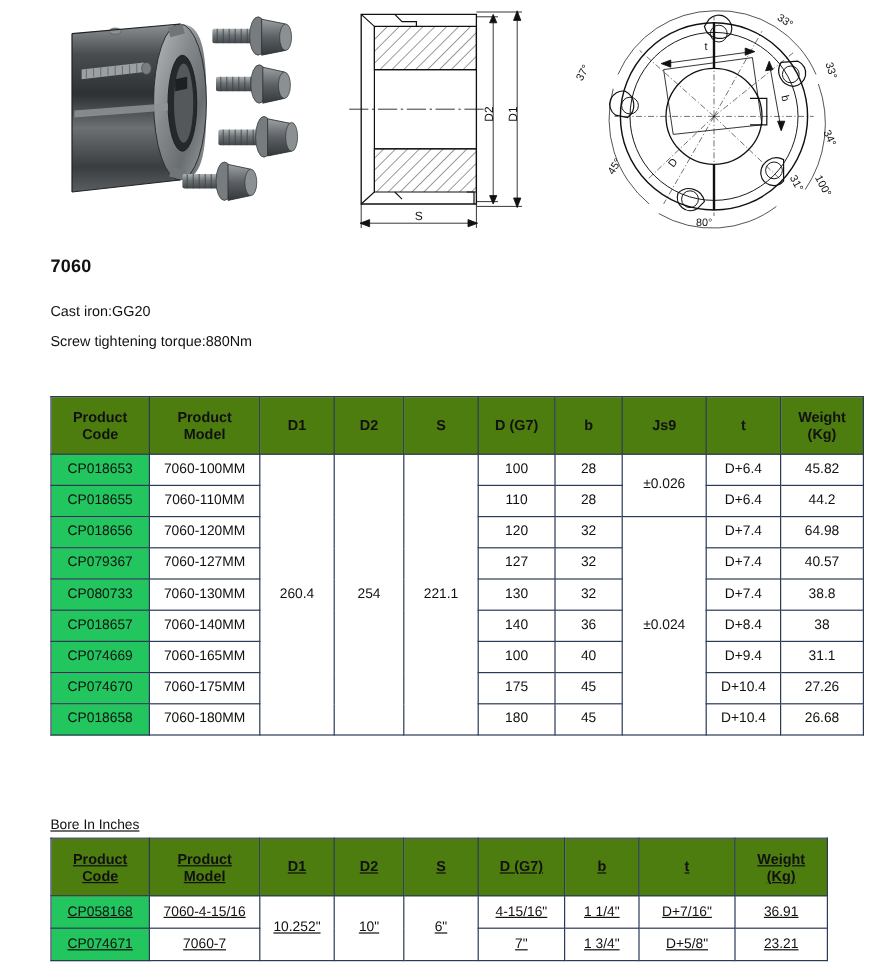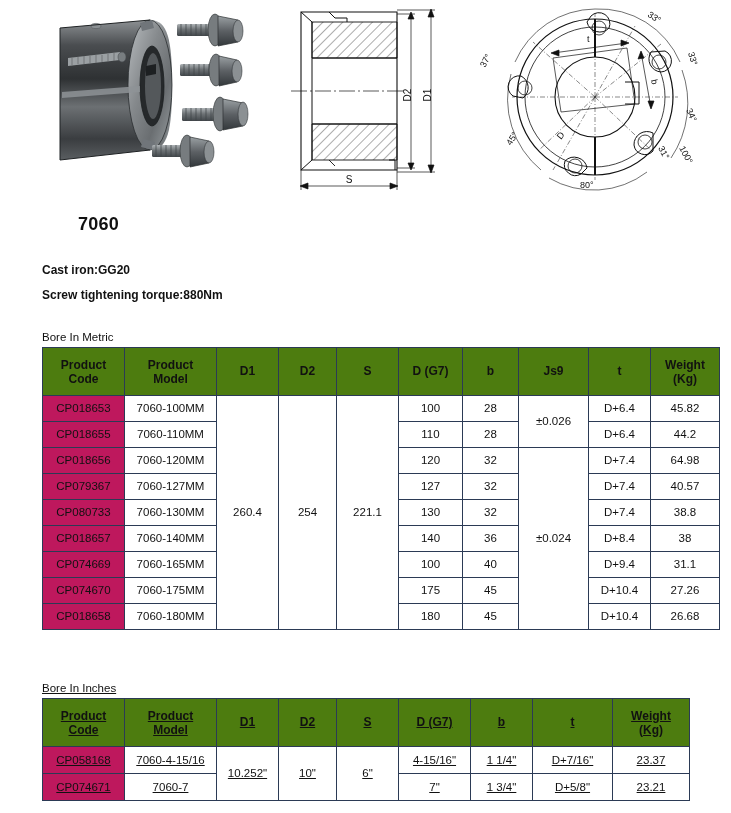--- a/index.html
+++ b/index.html
@@ -23,35 +23,33 @@
   .fig { position: absolute; top: 0; }
   .fig-photo  { left: 0px;   width: 275px; height: 200px; }
   .fig-section{ left: 285px; width: 185px; height: 200px; }
   .fig-endview{ left: 475px; width: 256px; height: 200px; }
   .fig svg { display: block; width: 100%; height: 100%; }
 
   
   .model-title {
     position: absolute;
     left: 42px; top: 214px;
-    font-size: 18px;
+    font-size: 15px;
     font-weight: bold;
     letter-spacing: .2px;
-    margin-left: 36px;
   }
   .specs {
     position: absolute;
     left: 42px; top: 252px;
     width: 660px;
   }
   .spec-row {
     display: flex;
     height: 25px;
-    align-items: flex-end;
-    font-weight: bold;
+    align-items: flex-start;
   }
   .spec-left  { width: 415px; font-size: 12px; }
   .spec-right { flex: 1; font-size: 12px; }
 
   
   .table-label {
     font-size: 11.5px;
     margin: 0 0 3px 0;
     line-height: 14px;
   }
@@ -81,21 +79,21 @@
     background: #ffffff;
     line-height: 13px;
   }
   table.spec-table thead th {
     background: #4d7c0f;
     font-weight: bold;
     height: 48px;
     font-size: 12px;
   }
   table.spec-table td.code-col {
-    background: #be185d;
+    background: #22c55e;
   }
   .metric-table tbody td { height: 26px; }
   .inch-table  tbody td { height: 27px; }
   .hdr-two-line { display: block; line-height: 14px; }
 </style>
 </head>
 <body>
 
 <div class="figures">
 
@@ -367,21 +365,20 @@
   <div class="spec-row">
     <div class="spec-left">Cast iron:GG20</div>
     <div class="spec-right"></div>
   </div>
   <div class="spec-row">
     <div class="spec-right">Screw tightening torque:880Nm</div>
   </div>
 </div>
 
 <div class="tbl-wrap-metric">
-  <div class="table-label">Bore In Metric</div>
   <table class="spec-table metric-table">
     <colgroup>
       <col style="width:82px">
         <col style="width:92px">
         <col style="width:62px">
       <col style="width:58px">
         <col style="width:62px">
         <col style="width:64px">
       <col style="width:56px">
         <col style="width:70px">
@@ -532,21 +529,21 @@
     <tbody>
       <tr>
         <td class="code-col">CP058168</td>
         <td>7060-4-15/16</td>
         <td rowspan="2">10.252"</td>
         <td rowspan="2">10"</td>
         <td rowspan="2">6"</td>
         <td>4-15/16"</td>
         <td>1 1/4"</td>
         <td>D+7/16"</td>
-        <td>23.37</td>
+        <td>36.91</td>
       </tr>
       <tr>
         <td class="code-col">CP074671</td>
         <td>7060-7</td>
         <td>7"</td>
         <td>1 3/4"</td>
         <td>D+5/8"</td>
         <td>23.21</td>
       </tr>
     </tbody>

